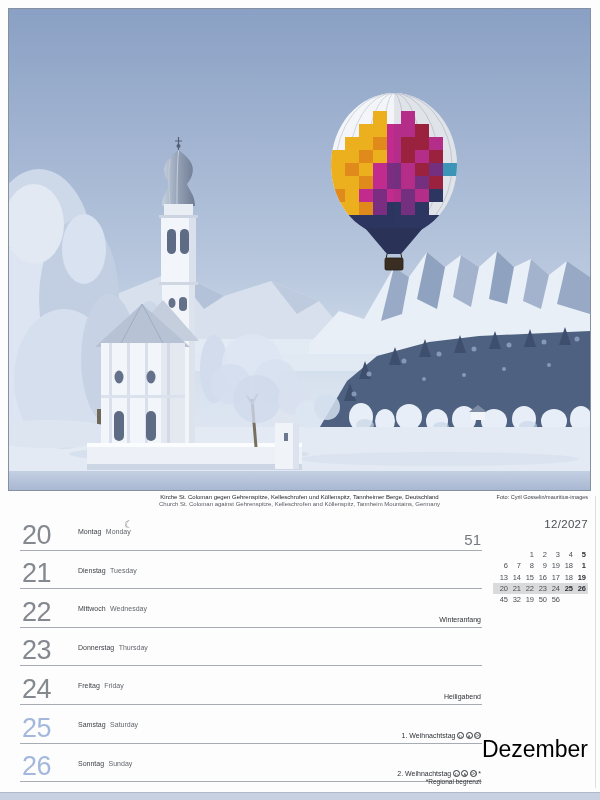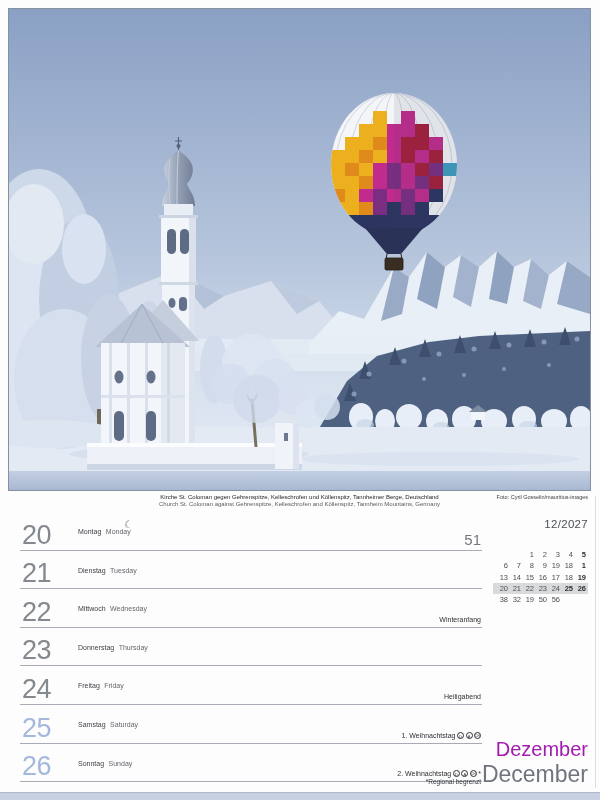--- a/index.html
+++ b/index.html
@@ -35,21 +35,21 @@
   .footnote{position:absolute;right:1px;top:266px;font-size:6.5px;color:#2e3135;}
   
   .mini-cal{position:absolute;right:12px;top:518px;width:95px;}
   .mini-title{font-size:11.5px;color:#4a4e55;text-align:right;margin-bottom:19px;letter-spacing:0.3px;}
   .mini-row{display:flex;justify-content:flex-end;height:11.3px;padding:0 2px;}
   .mini-row.hl{background:#d9dadc;}
   .mini-cell{width:13px;font-size:7.5px;line-height:11.3px;color:#4a4e55;text-align:right;}
   .mini-cell.bold{font-weight:bold;color:#2d3036;}
   
   .month-block{position:absolute;right:12px;top:737px;text-align:right;}
-  .month-de{font-size:20px;line-height:25px;color:#a21caf;}
+  .month-de{font-size:23px;line-height:25px;color:#000000;}
   .month-en{font-size:23px;line-height:25px;color:#6f747e;}
   
   .bottom-band{position:absolute;left:0;bottom:0;width:600px;height:7px;background:#c7d1e1;
                border-top:1px solid #aeb9cd;}
   .right-edge{position:absolute;right:4px;top:496px;height:292px;width:1px;background:#dcdfe4;}
 </style>
 </head>
 <body>
 
 <div class="page">
@@ -423,31 +423,30 @@
         <div class="mini-row hl">
           <span class="mini-cell">20</span>
           <span class="mini-cell">21</span>
           <span class="mini-cell">22</span>
           <span class="mini-cell">23</span>
           <span class="mini-cell">24</span>
           <span class="mini-cell bold">25</span>
           <span class="mini-cell bold">26</span>
         </div>
         <div class="mini-row">
-          <span class="mini-cell">38</span>
+          <span class="mini-cell">45</span>
           <span class="mini-cell">32</span>
           <span class="mini-cell">19</span>
           <span class="mini-cell">50</span>
           <span class="mini-cell">56</span>
           <span class="mini-cell"></span>
           <span class="mini-cell"></span>
         </div>
       </div>
   </div>
 
   <div class="month-block">
     <div class="month-de">Dezember</div>
-    <div class="month-en">December</div>
   </div>
 
   <div class="right-edge"></div>
   <div class="bottom-band"></div>
 </div>
 
 </body></html>

